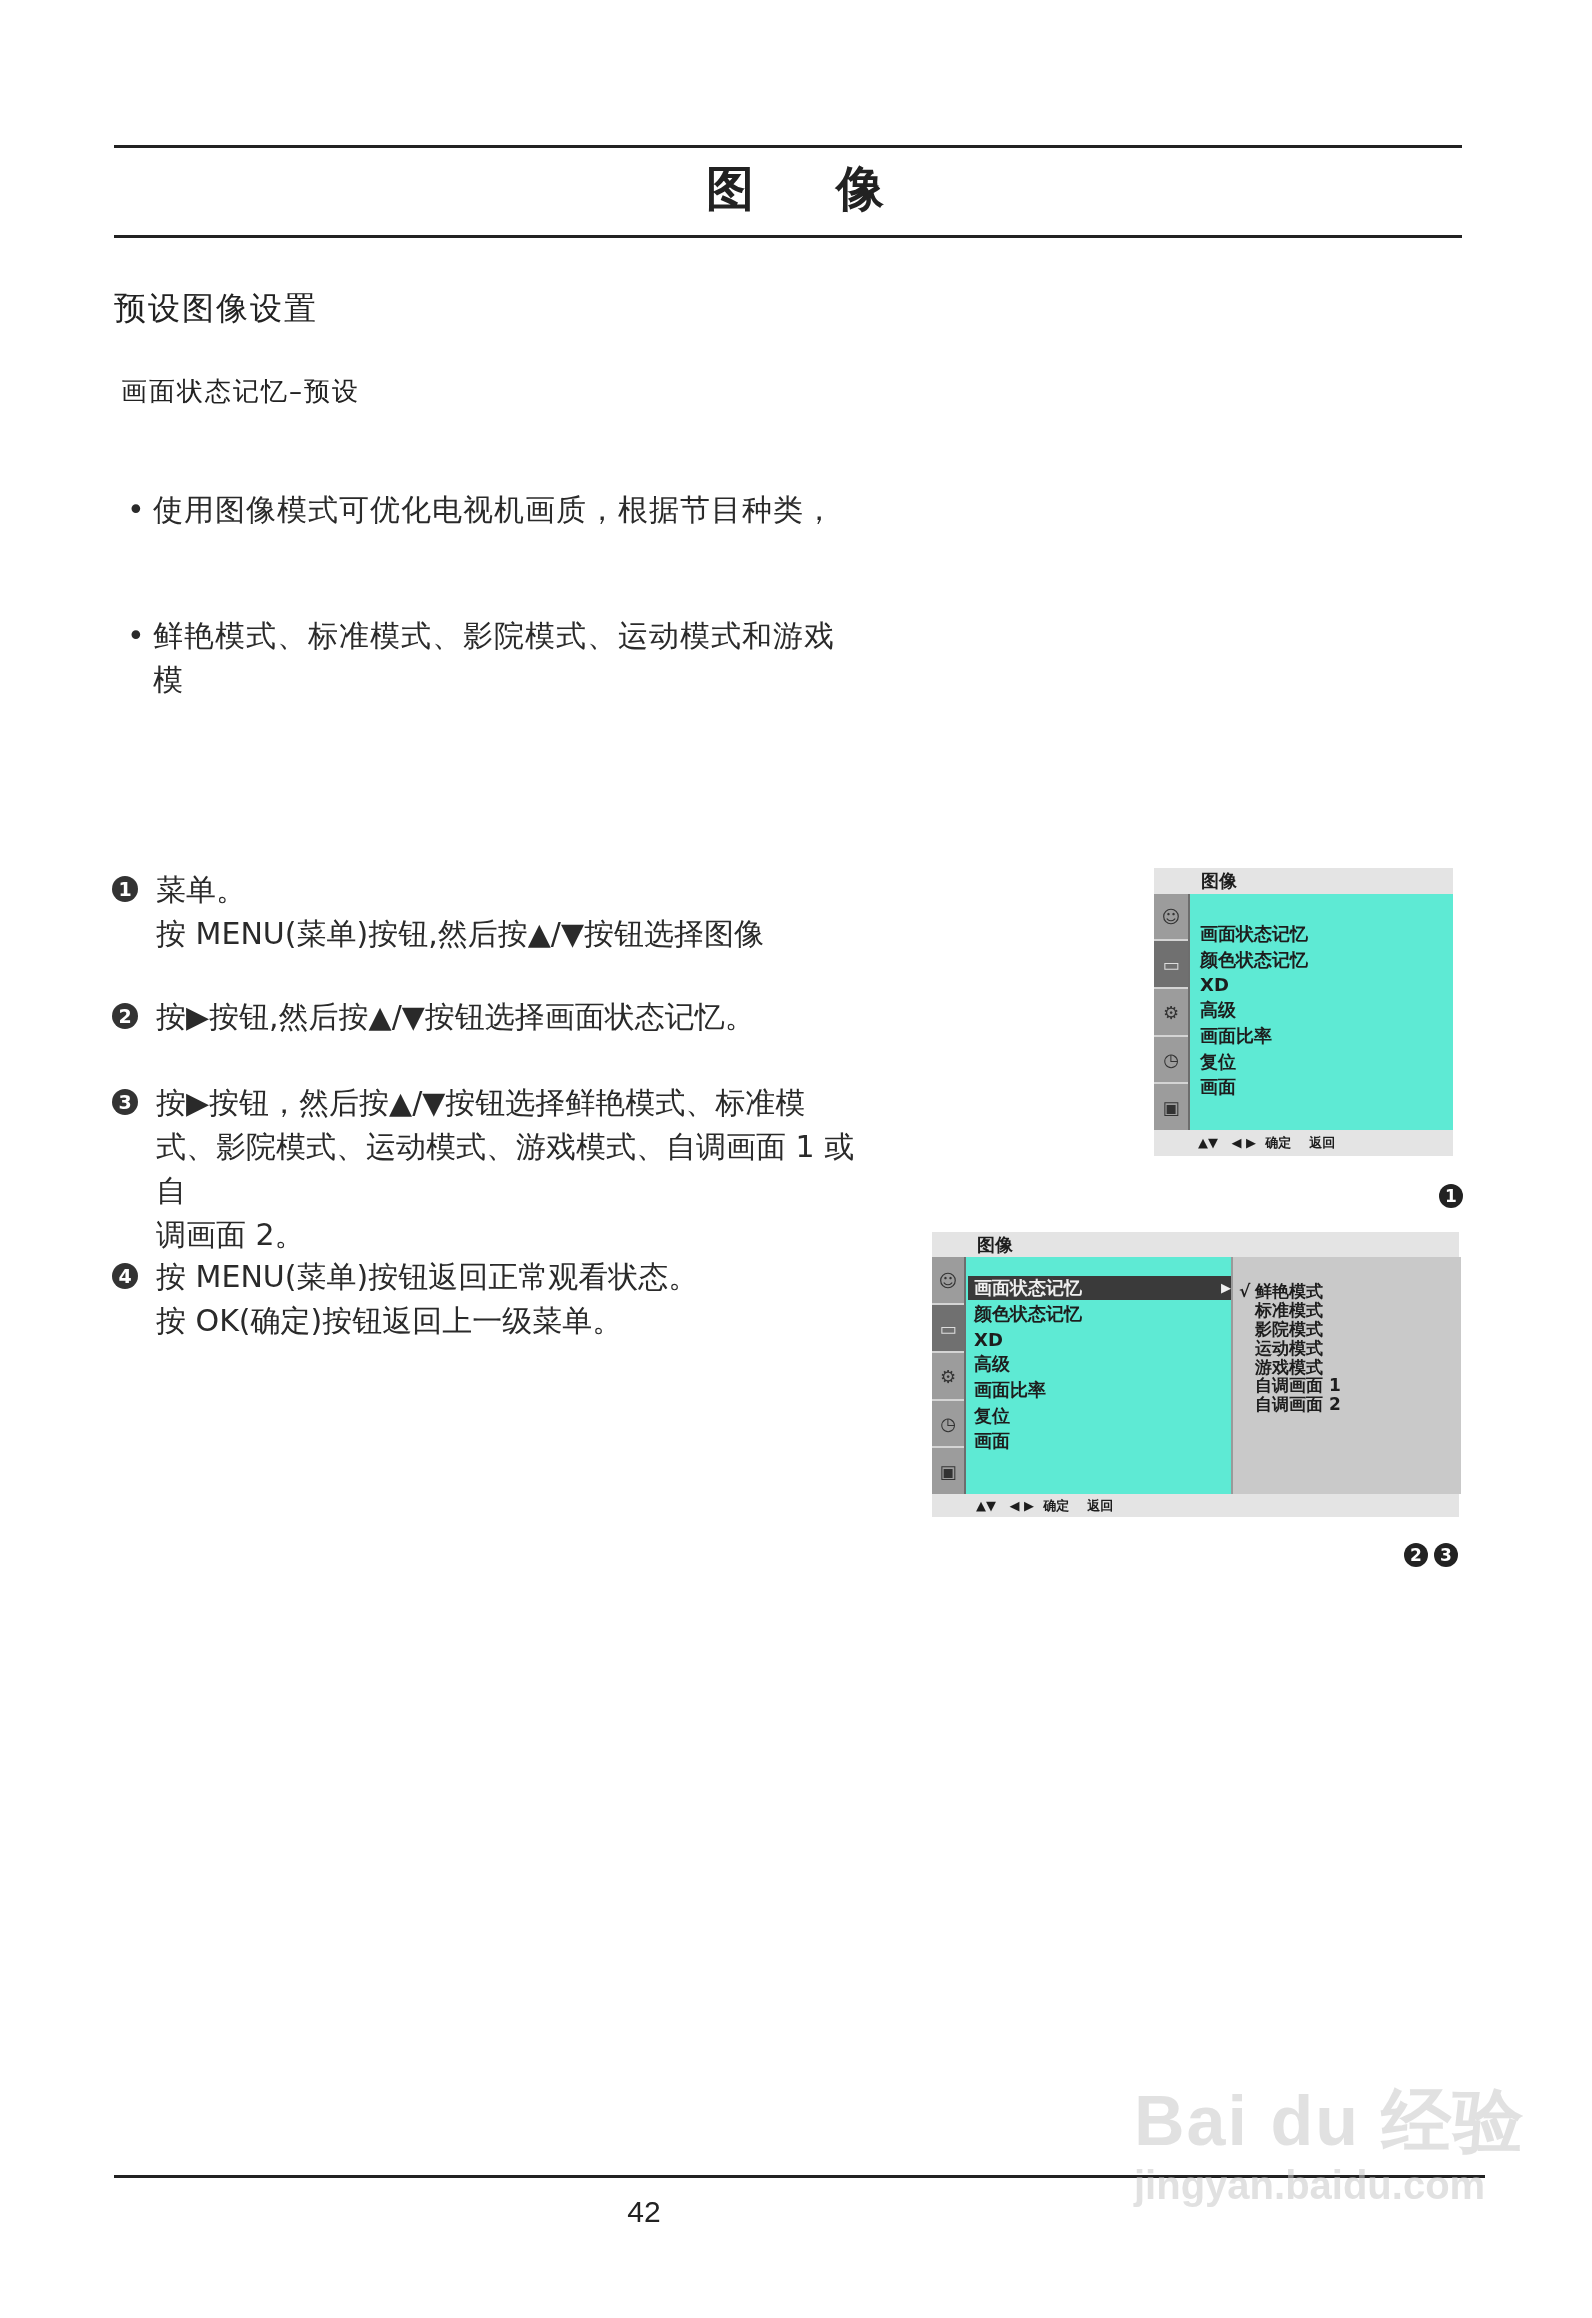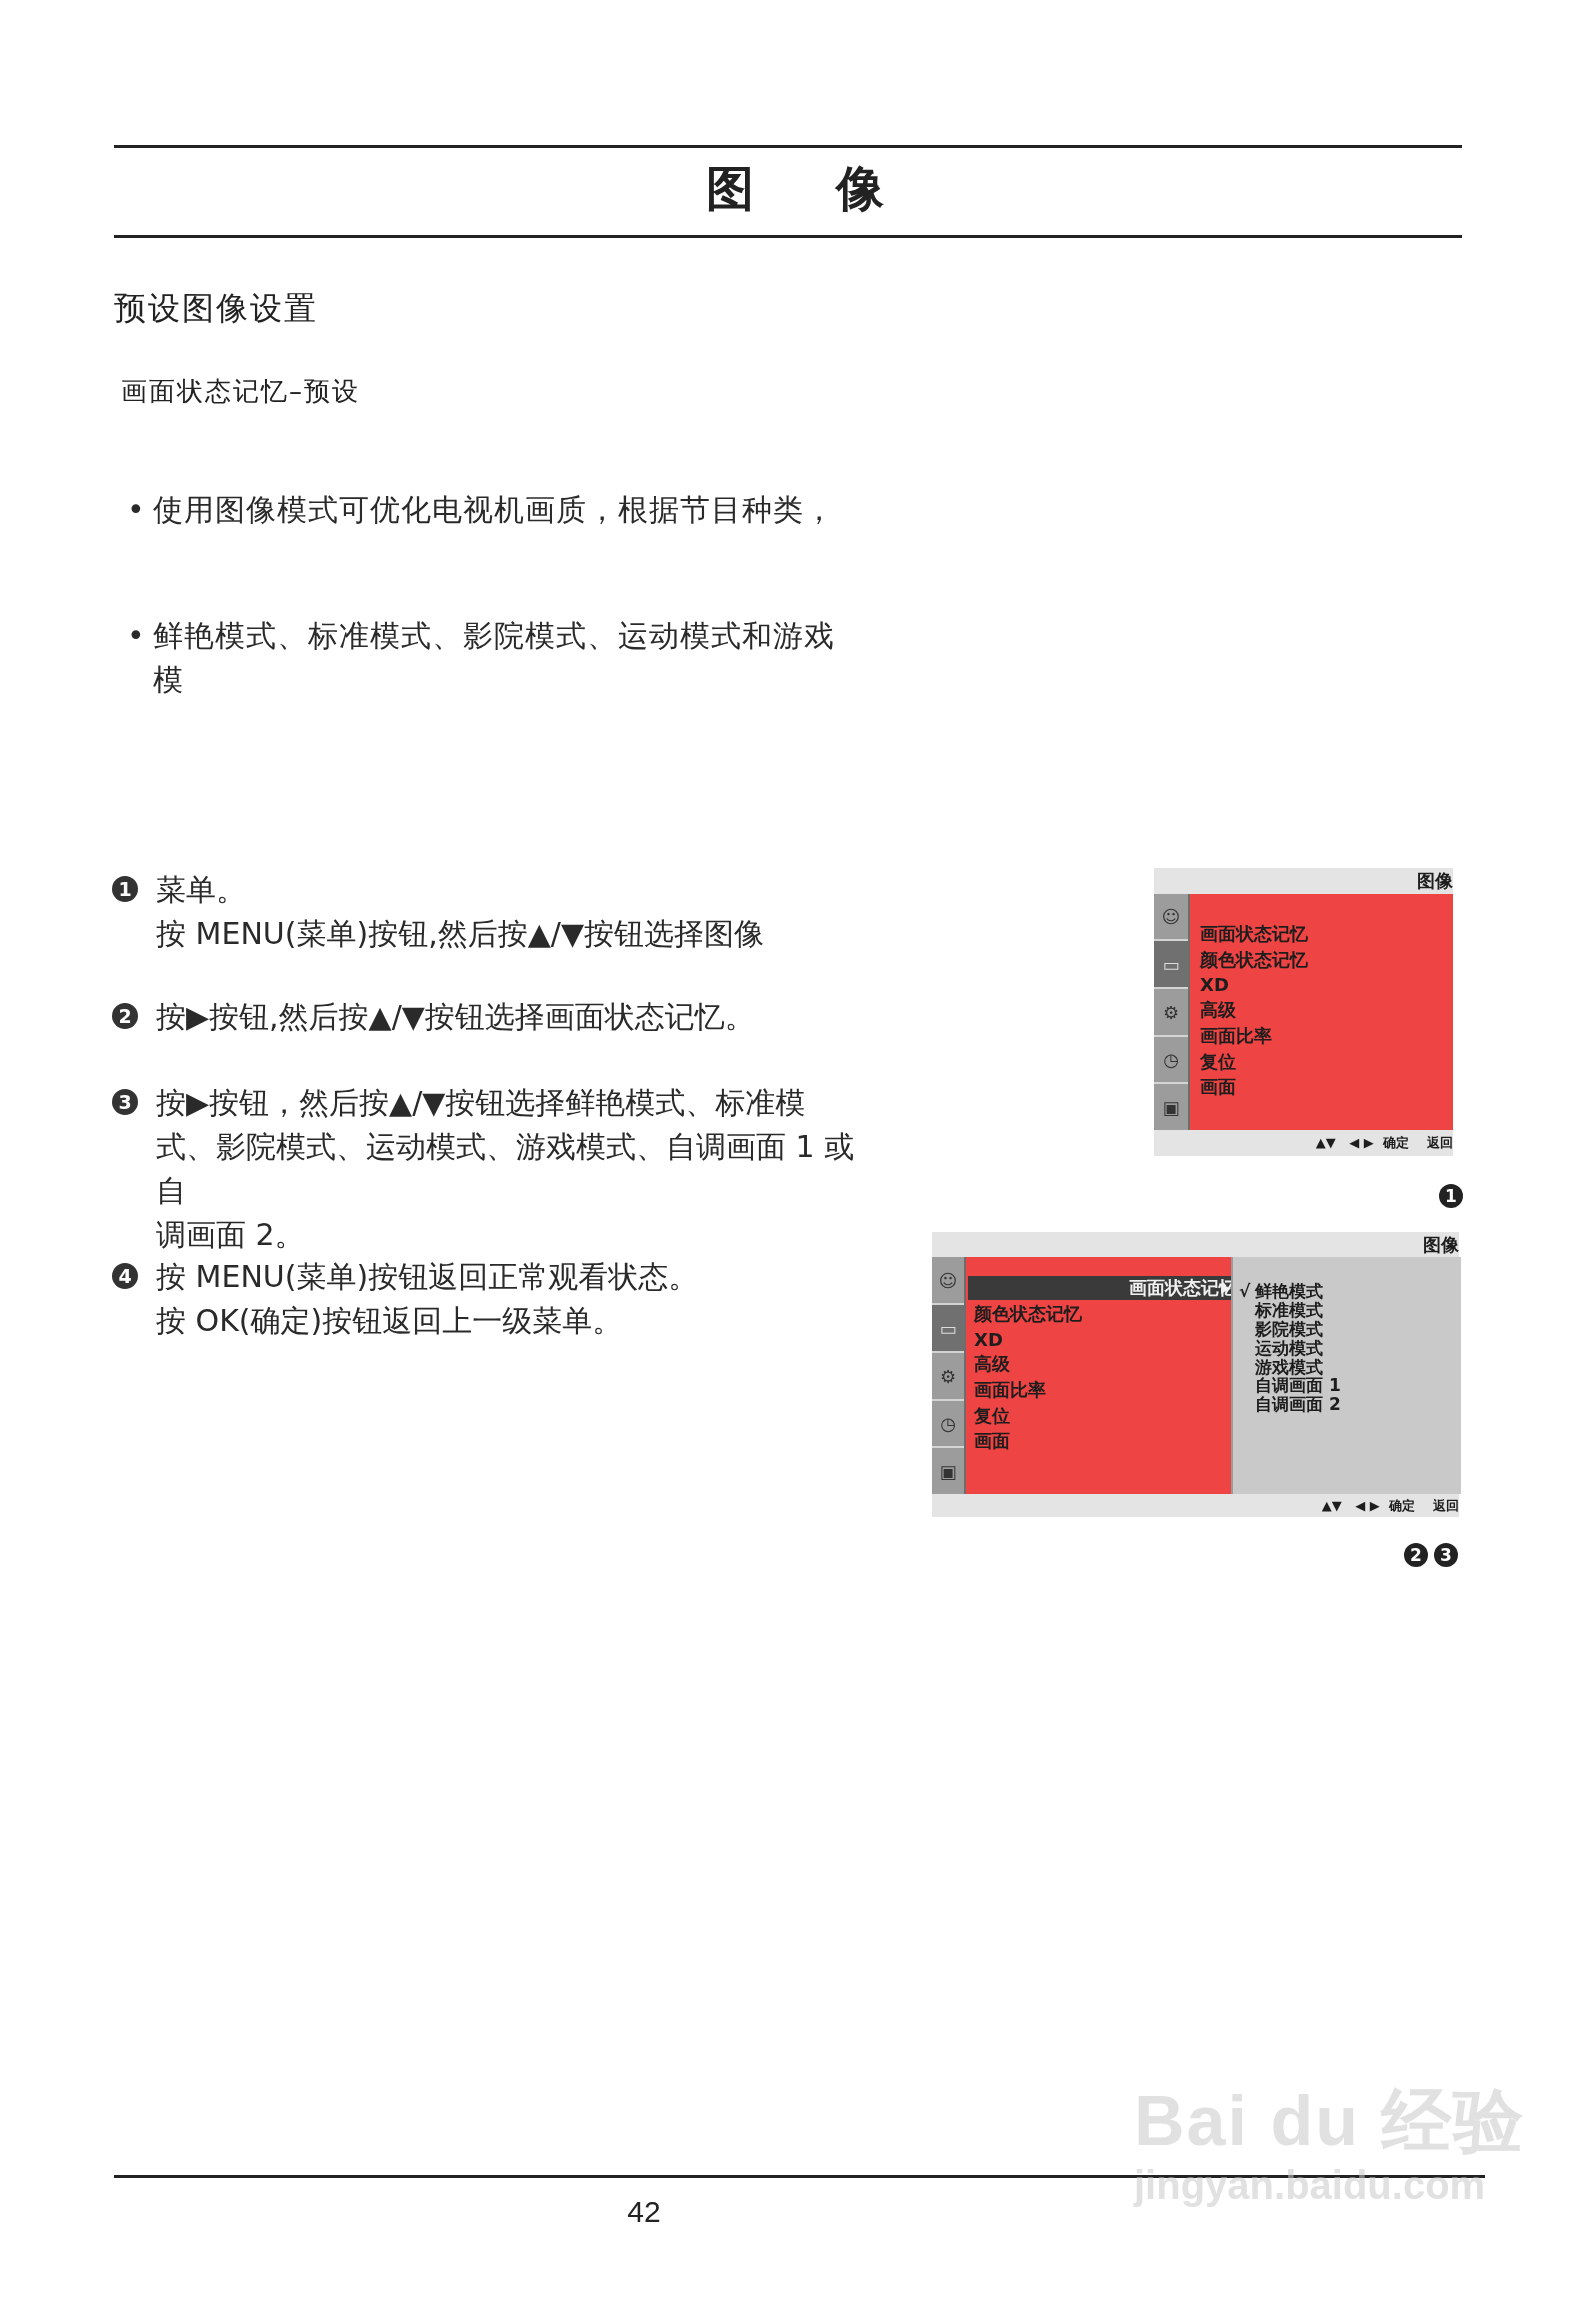--- a/index.html
+++ b/index.html
@@ -10,21 +10,21 @@
   .h2{position:absolute;left:114px;top:287px;font-size:32px;letter-spacing:2px;}
   .h3{position:absolute;left:114px;top:374px;font-size:26px;letter-spacing:2px;margin-left:7px;}
   .para{position:absolute;left:127px;width:726px;font-size:30px;line-height:44px;letter-spacing:1px;color:#2a2a2a;}
   .para .bullet{position:absolute;left:0;top:0;font-size:30px;}
   .para .txt{display:block;padding-left:26px;}
   .step{position:absolute;left:112px;width:746px;font-size:30px;line-height:44px;color:#2a2a2a;}
   .step .num{position:absolute;left:0;top:8px;width:26px;height:26px;border-radius:50%;background:#333;color:#fff;font-size:19px;line-height:26px;text-align:center;font-weight:bold;}
   .step .txt{display:block;padding-left:44px;}
   .step .line{display:block;}
   
-  .menu{position:absolute;background:#ef4444;font-family:"DejaVu Sans",sans-serif;font-weight:bold;color:#1d1d1d;text-align:right;}
+  .menu{position:absolute;background:#5eead4;font-family:"DejaVu Sans",sans-serif;font-weight:bold;color:#1d1d1d;}
   .menu .hdr{position:absolute;left:0;right:0;top:0;background:#e4e4e4;font-size:18px;}
   .menu .ftr{position:absolute;left:0;right:0;bottom:0;background:#e4e4e4;font-size:13px;}
   .menu .icons{position:absolute;left:0;background:#9c9c9c;border-right:2px solid #6d6d6d;}
   .menu .ic{position:absolute;left:0;width:100%;border-bottom:2px solid #d4d4d4;display:flex;align-items:center;justify-content:center;font-size:18px;color:#333;}
   .menu .ic.active{background:#707070;color:#ddd;}
   .menu .item{position:absolute;font-size:18px;white-space:nowrap;line-height:24px;}
   .menu .item.sel{background:#3a3a3a;color:#f0f0f0;}
   .sub{position:absolute;background:#c9c9c9;border-left:2px solid #9a9a9a;}
   .sub .opt{position:absolute;left:22px;font-size:17px;line-height:20px;white-space:nowrap;}
   .sub .chk{position:absolute;left:6px;font-size:17px;line-height:20px;}

